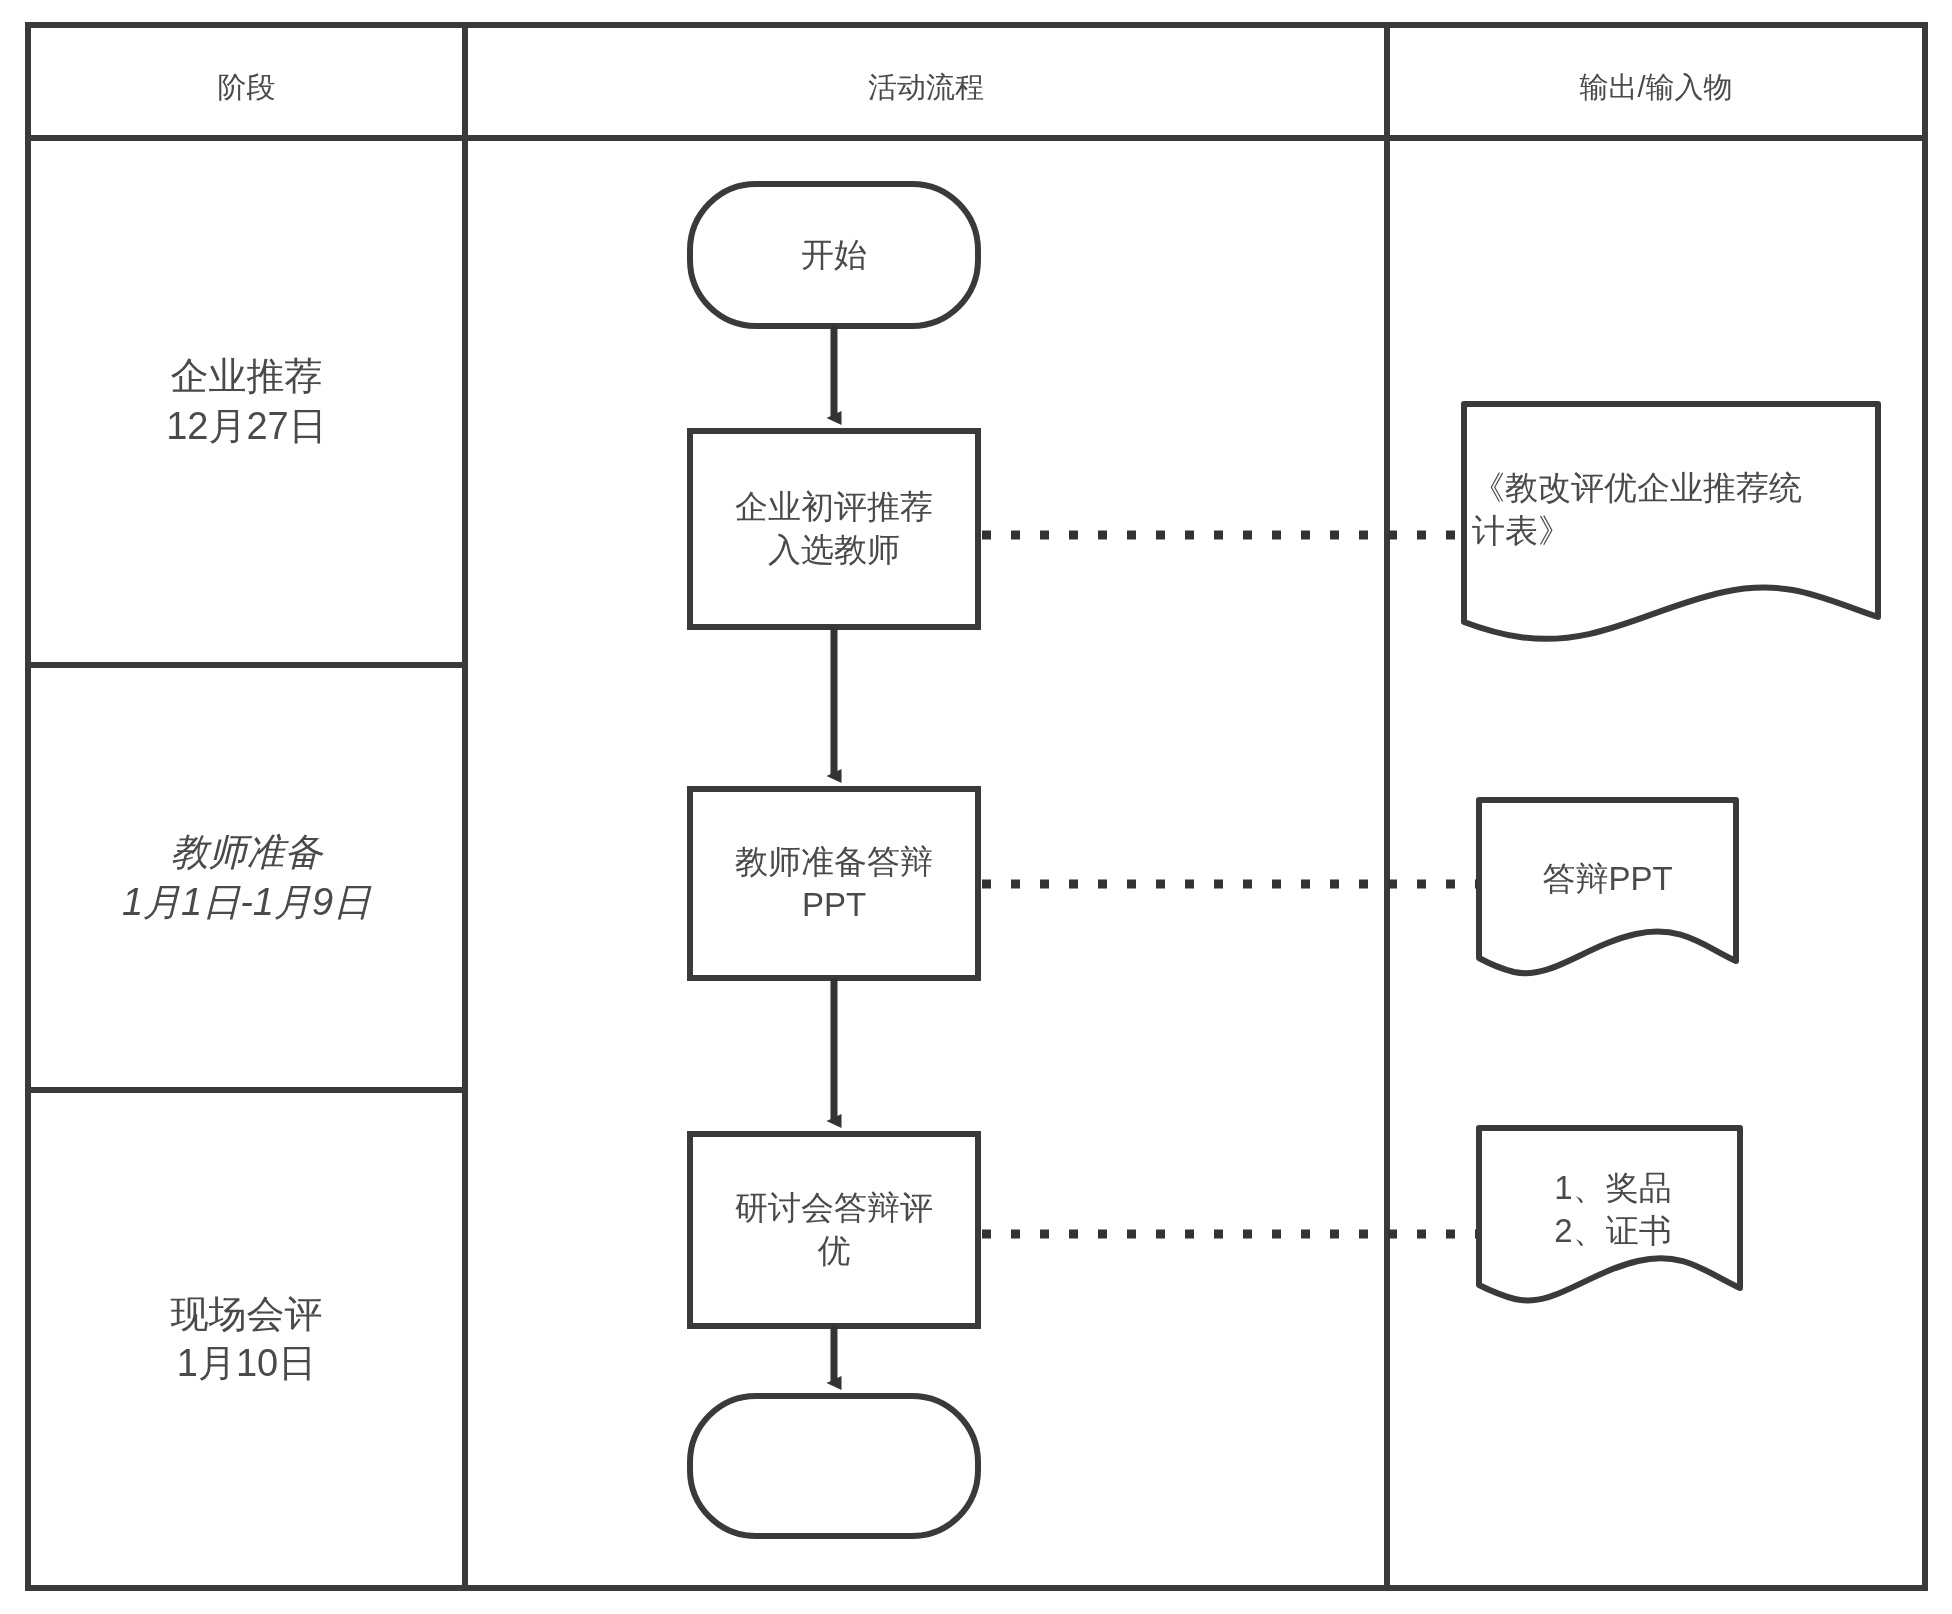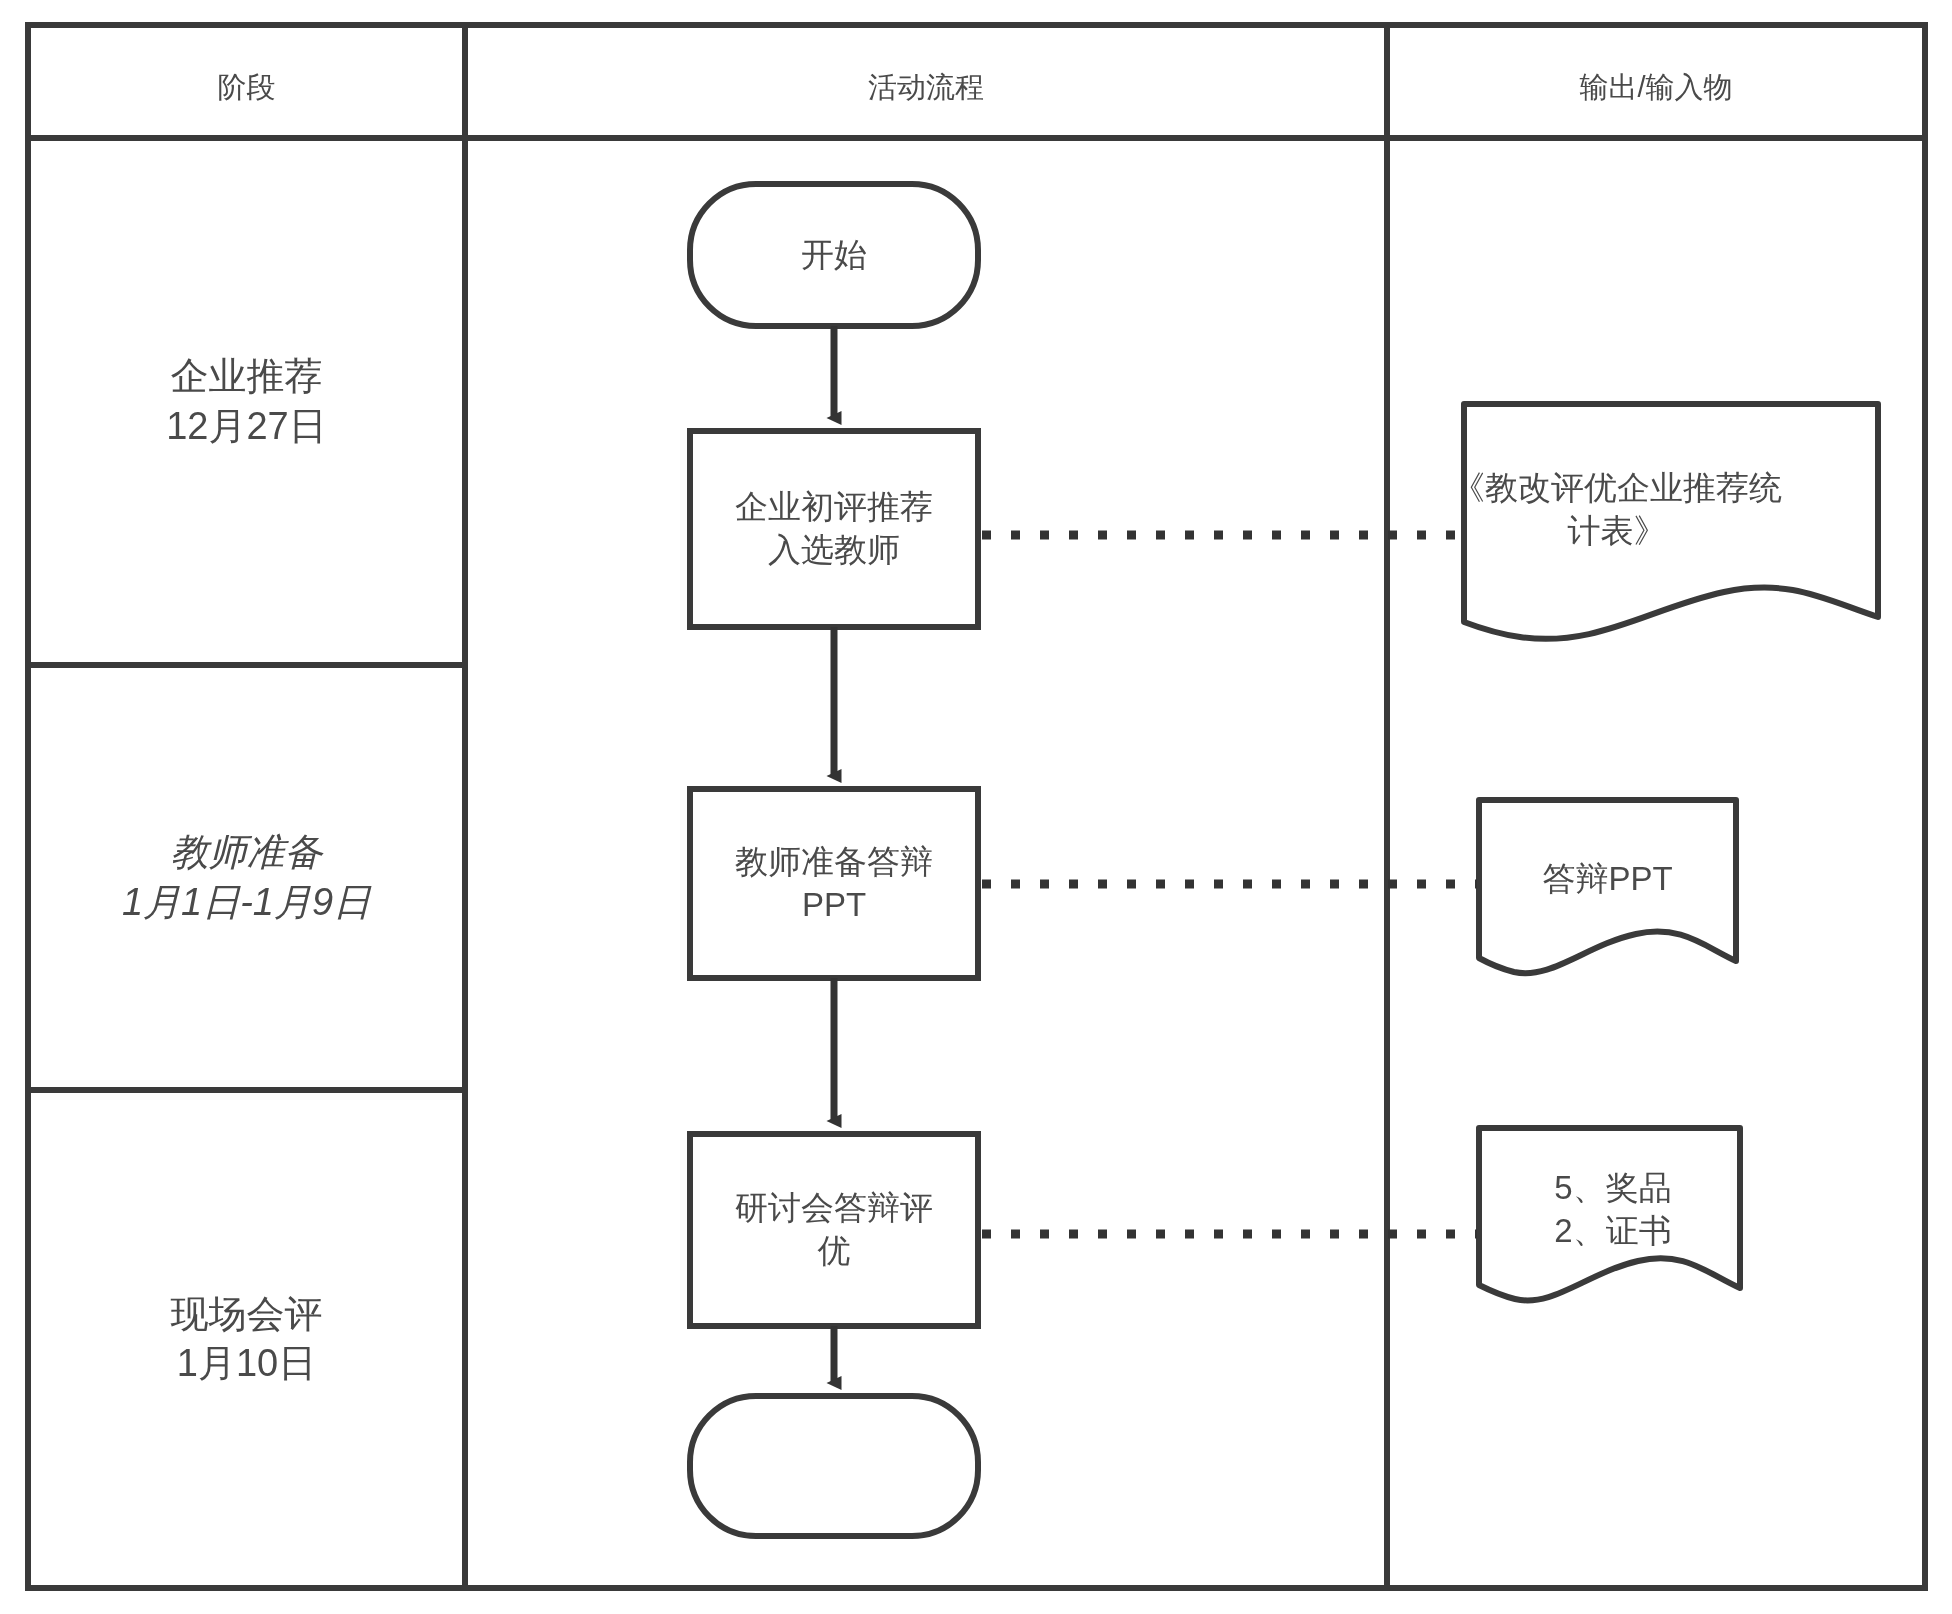--- a/index.html
+++ b/index.html
@@ -4,21 +4,21 @@
 <style>
   html,body{margin:0;padding:0;background:#ffffff;}
   body{width:1952px;height:1614px;font-family:"Liberation Sans","DejaVu Sans",sans-serif;color:#4d4d4d;}
   #stage{position:relative;width:1952px;height:1614px;overflow:hidden;background:#fff;}
   #flowsvg{position:absolute;left:0;top:0;width:1952px;height:1614px;}
   .lbl{position:absolute;display:flex;align-items:center;justify-content:center;text-align:center;color:#4a4a4a;line-height:1.30;white-space:pre-line;}
   .hdr{font-size:29px;}
   .stage-lbl{font-size:38px;}
   .node-lbl{font-size:33px;}
   .doc-lbl{font-size:33px;}
-  .doc-lbl.left{justify-content:flex-start;text-align:center;}
+  .doc-lbl.left{justify-content:flex-start;text-align:left;margin-left:20px;}
 </style>
 </head>
 <body>
 
 <div id="stage">
 
   <svg id="flowsvg" viewBox="0 0 1952 1614" xmlns="http://www.w3.org/2000/svg">
     <defs>
       <marker id="arrowhead" markerWidth="16" markerHeight="16" refX="8" refY="7.5" orient="auto" markerUnits="userSpaceOnUse">
         <path d="M1,0 L15,0 L8,15 Z" fill="#333333"></path>
@@ -78,16 +78,16 @@
   <div class="lbl node-lbl" style="left:690px;top:431px;width:288px;height:196px;">企业初评推荐
 入选教师</div>
   <div class="lbl node-lbl" style="left:690px;top:789px;width:288px;height:189px;">教师准备答辩
 PPT</div>
   <div class="lbl node-lbl" style="left:690px;top:1134px;width:288px;height:192px;">研讨会答辩评
 优</div>
 
   <div class="lbl doc-lbl left" style="left:1452px;top:460px;width:460px;height:100px;">《教改评优企业推荐统
 计表》</div>
   <div class="lbl doc-lbl" style="left:1479px;top:800px;width:257px;height:158px;">答辩PPT</div>
-  <div class="lbl doc-lbl" style="left:1498px;top:1140px;width:230px;height:140px;">5、奖品
+  <div class="lbl doc-lbl" style="left:1498px;top:1140px;width:230px;height:140px;">1、奖品
 2、证书</div>
 
 </div>
 
 </body></html>

